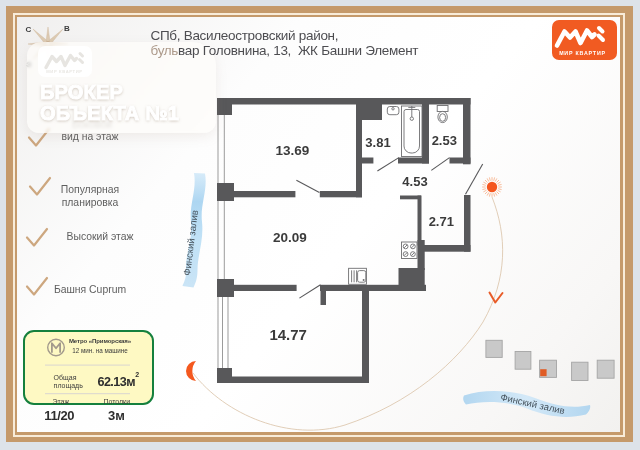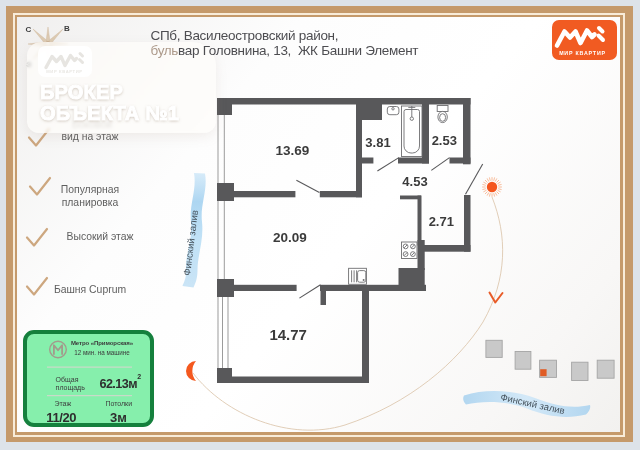--- a/index.html
+++ b/index.html
@@ -13,22 +13,22 @@
   .hdr{position:absolute;z-index:5;left:150.5px;top:29.3px;width:340px;text-align:left;
     color:#4d4d51;font-size:13.5px;line-height:14.2px;letter-spacing:-0.3px;white-space:nowrap;}
   .check-list{position:absolute;z-index:2;left:0;top:0;}
   .chk-txt{position:absolute;color:#5e5e5e;font-size:10.4px;line-height:13.3px;white-space:nowrap;width:130px;text-align:center;}
   .brokercard{position:absolute;z-index:4;left:27px;top:42px;width:189px;height:91px;
     background:rgba(254,252,249,0.72);border-radius:14px 24px 12px 12px;
     box-shadow:0 4px 12px rgba(160,140,120,0.13);backdrop-filter:blur(1.5px);}
   .logobadge{position:absolute;left:11px;top:4px;width:54px;height:31px;background:rgba(255,255,255,0.9);border-radius:7px;}
   .brokertxt{position:absolute;left:13px;top:39.5px;color:#ffffff;font-weight:bold;font-size:20px;line-height:21px;letter-spacing:0.2px;-webkit-text-stroke:1.1px #ffffff;
     text-shadow:0 1px 3px rgba(150,130,110,0.55),0 0 1px rgba(150,130,110,0.4);}
-  .infocard{position:absolute;z-index:4;left:22.5px;top:330px;width:131px;height:97px;background:#86efac;
-    border:4px solid #15803d;border-radius:11px;box-sizing:border-box;}
+  .infocard{position:absolute;z-index:4;left:22.5px;top:330px;width:131px;height:75px;background:#fef9c3;
+    border:2px solid #15803d;border-radius:11px;box-sizing:border-box;}
   .mklogo{position:absolute;z-index:4;left:552px;top:20px;width:65px;height:40px;background:#f15b22;border-radius:7px;}
 </style>
 </head>
 <body>
 <div class="frame1"></div>
 <div class="frame2"></div>
 <div class="frame3"></div>
 <div class="content"></div>
 
 <div class="hdr">СПб, Василеостровский район,<br><span style="color:#ad9a8b;">буль</span>вар Головнина, 13,&nbsp; ЖК Башни Элемент</div>

